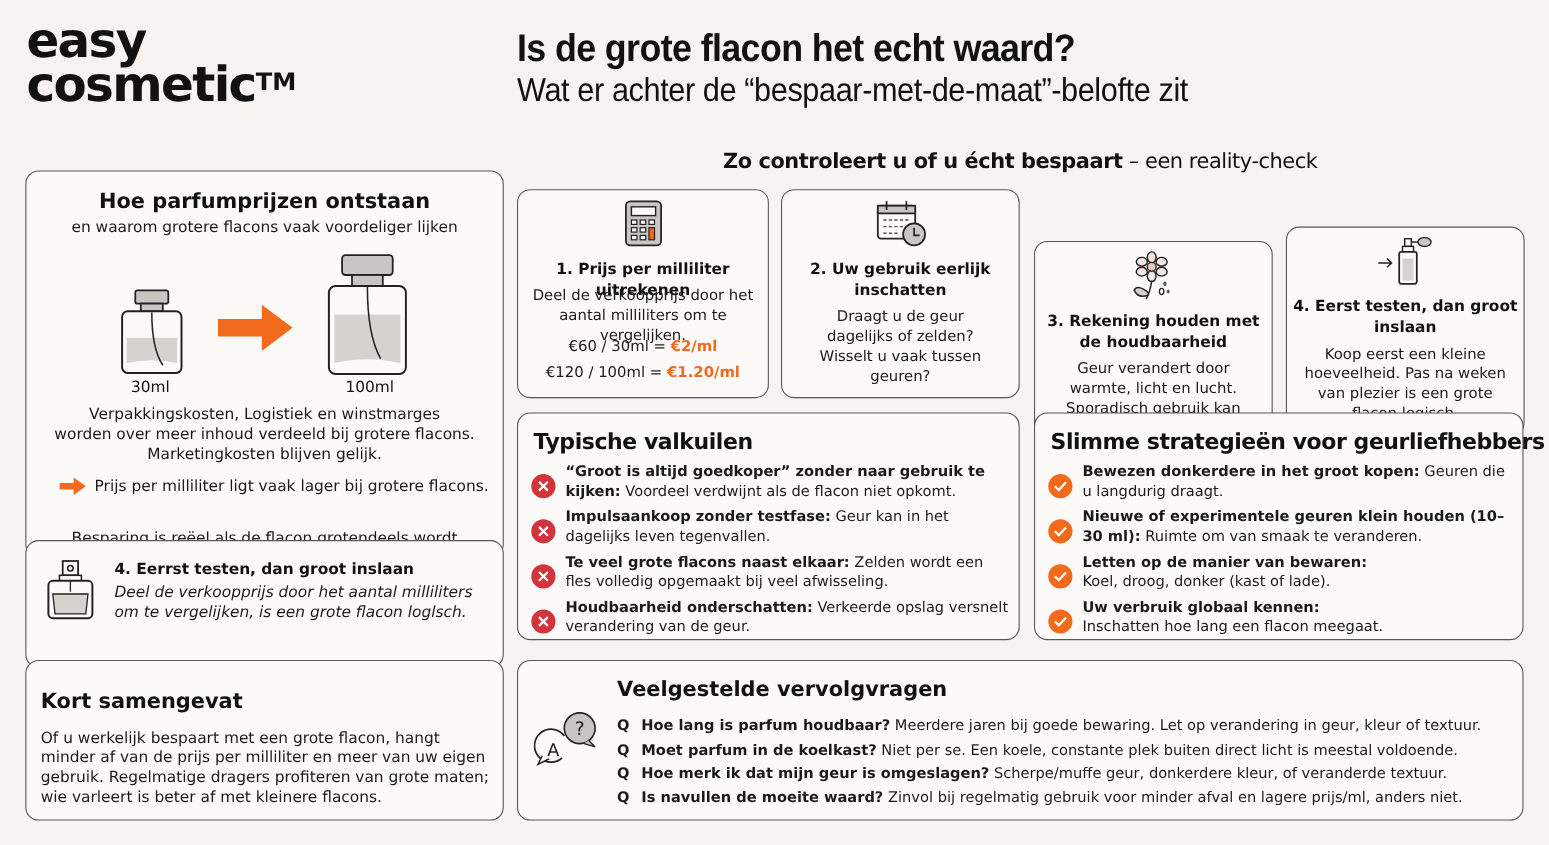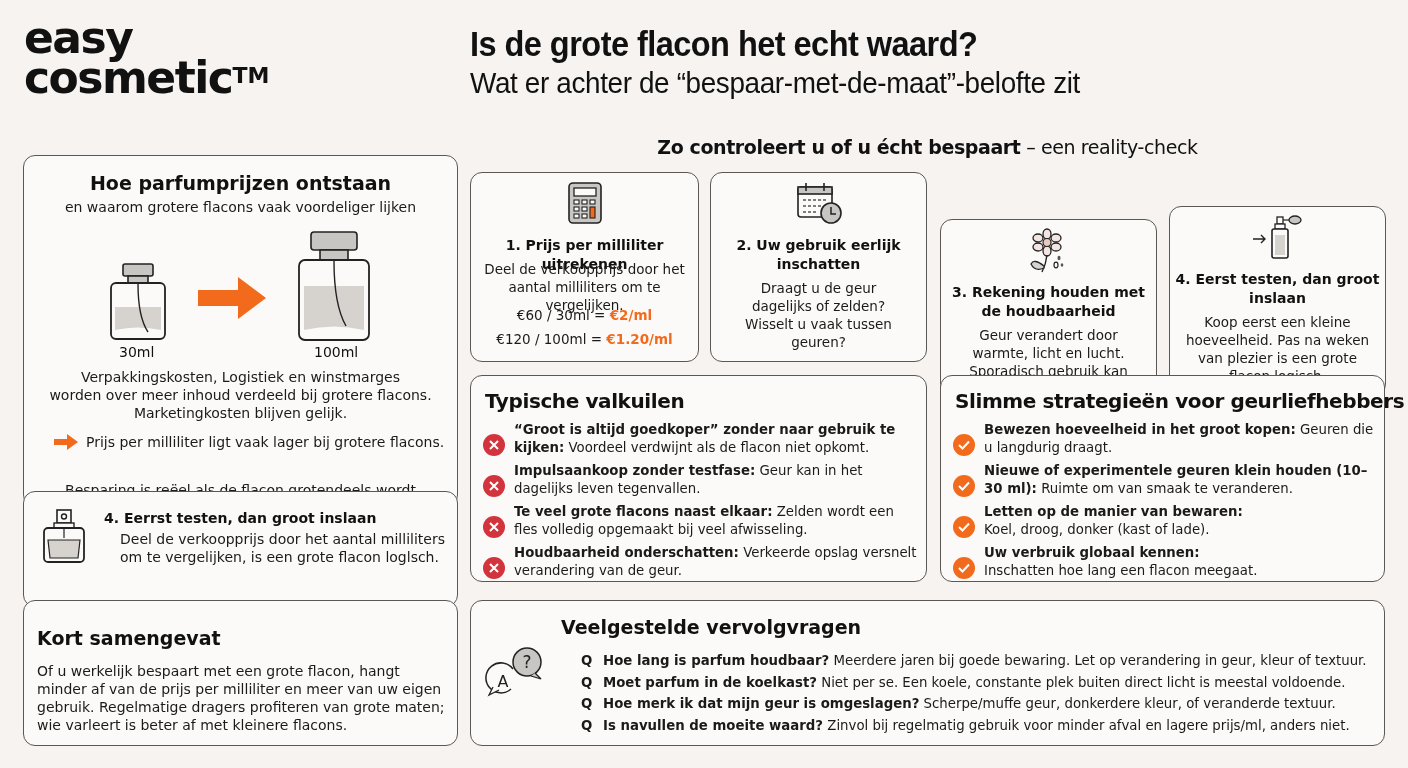--- a/index.html
+++ b/index.html
@@ -57,21 +57,21 @@
   #card-prices .sub { position: absolute; top: 42px; left: 0; right: 0; font-size: 14px; }
   .bottle-lbl { position: absolute; font-size: 14px; font-family: "DejaVu Sans", sans-serif; }
   #card-prices .body { position: absolute; top: 212px; left: 10px; right: 10px; font-size: 14px; line-height: 18px; }
   #card-prices .conclusion { position: absolute; top: 277px; left: 30px; right: 10px; font-size: 14px; display: flex; align-items: center; gap: 8px; }
   #card-prices .note { position: absolute; top: 325px; left: 0; right: 0; font-size: 11.5px; }
 
   
   #card-test { left: 23px; top: 491px; width: 435px; height: 116px; }
   #card-test .icon { position: absolute; left: 18px; top: 16px; }
   #card-test .title { position: absolute; left: 80px; top: 18px; font-size: 14px; }
-  #card-test .body { position: absolute; left: 96px; top: 38px; width: 345px; font-size: 14px; line-height: 18px; }
+  #card-test .body { position: absolute; left: 80px; top: 38px; width: 345px; font-size: 14px; line-height: 18px; font-style: italic; }
 
   
   #card-summary { left: 23px; top: 600px; width: 435px; height: 146px; }
   #card-summary .title { position: absolute; left: 13px; top: 26px; font-size: 19px; }
   #card-summary .body { position: absolute; left: 13px; top: 61px; width: 415px; font-size: 14px; line-height: 18px; }
 
   
   .rc-heading {
     left: 470px; width: 915px; top: 136px;
     text-align: center;
@@ -87,32 +87,32 @@
   #step-1 { left: 470px; width: 229px; }
   #step-2 { left: 710px; }
   #step-3 { left: 940px; margin-top: 47px; }
   #step-4 { left: 1169px; margin-top: 34px; }
 
   
   #card-pitfalls { left: 470px; top: 375px; width: 457px; height: 207px; }
   #card-strategies { left: 940px; top: 375px; width: 445px; height: 207px; }
   .list-title { position: absolute; left: 14px; top: 13px; font-size: 20px; letter-spacing: -0.4px; white-space: nowrap; }
   .list { position: absolute; left: 12px; top: 45px; right: 6px; }
-  .li { display: flex; align-items: flex-end; gap: 9px; margin-bottom: 6px; }
+  .li { display: flex; align-items: center; gap: 9px; margin-bottom: 6px; }
   .li .ic { flex: 0 0 22px; width: 22px; height: 22px; border-radius: 50%; margin-top: 7px; display: flex; align-items: center; justify-content: center; }
   .li .tx { font-family: "DejaVu Sans", sans-serif; font-size: 13.3px; line-height: 17.5px; color: #1a1a1a; }
   .ic-x { background: #d2343d; }
   .ic-check { background: #f26a1b; }
 
   
   #card-faq { left: 470px; top: 600px; width: 915px; height: 146px; }
   #card-faq .icon { position: absolute; left: 14px; top: 44px; }
   #card-faq .title { position: absolute; left: 90px; top: 15px; font-size: 19px; }
   #card-faq .rows { position: absolute; left: 90px; top: 49px; right: 8px; }
-  .qrow { font-family: "DejaVu Sans", sans-serif; font-size: 13.3px; line-height: 21.5px; white-space: nowrap; color: #1a1a1a; margin-left: 20px; }
+  .qrow { font-family: "DejaVu Sans", sans-serif; font-size: 13.3px; line-height: 21.5px; white-space: nowrap; color: #1a1a1a; }
   .qrow .q { font-weight: 700; display: inline-block; width: 22px; }
 </style>
 </head>
 <body>
 
 <div class="abs logo">
   <div>easy</div>
   <div><span>cosmetic</span><sup>TM</sup></div>
 </div>
 <div class="abs main-title">Is de grote flacon het echt waard?</div>
@@ -298,21 +298,21 @@
 
 <div class="card" id="card-strategies">
   <div class="list-title h-card">Slimme strategieën voor geurliefhebbers</div>
   <div class="list">
     <div class="li">
       <span class="ic ic-check">
           <svg width="12" height="10" viewBox="0 0 12 10">
             <path d="M1 5 L4.5 8.5 L11 1.5" fill="none" stroke="#fff" stroke-width="2"></path>
           </svg>
         </span>
-      <span class="tx"><b>Bewezen hoeveelheid in het groot kopen:</b><span> Geuren die u langdurig draagt.</span></span>
+      <span class="tx"><b>Bewezen donkerdere in het groot kopen:</b><span> Geuren die u langdurig draagt.</span></span>
     </div>
     <div class="li">
       <span class="ic ic-check">
           <svg width="12" height="10" viewBox="0 0 12 10">
             <path d="M1 5 L4.5 8.5 L11 1.5" fill="none" stroke="#fff" stroke-width="2"></path>
           </svg>
         </span>
       <span class="tx"><b>Nieuwe of experimentele geuren klein houden (10–30 ml):</b><span> Ruimte om van smaak te veranderen.</span></span>
     </div>
     <div class="li">

